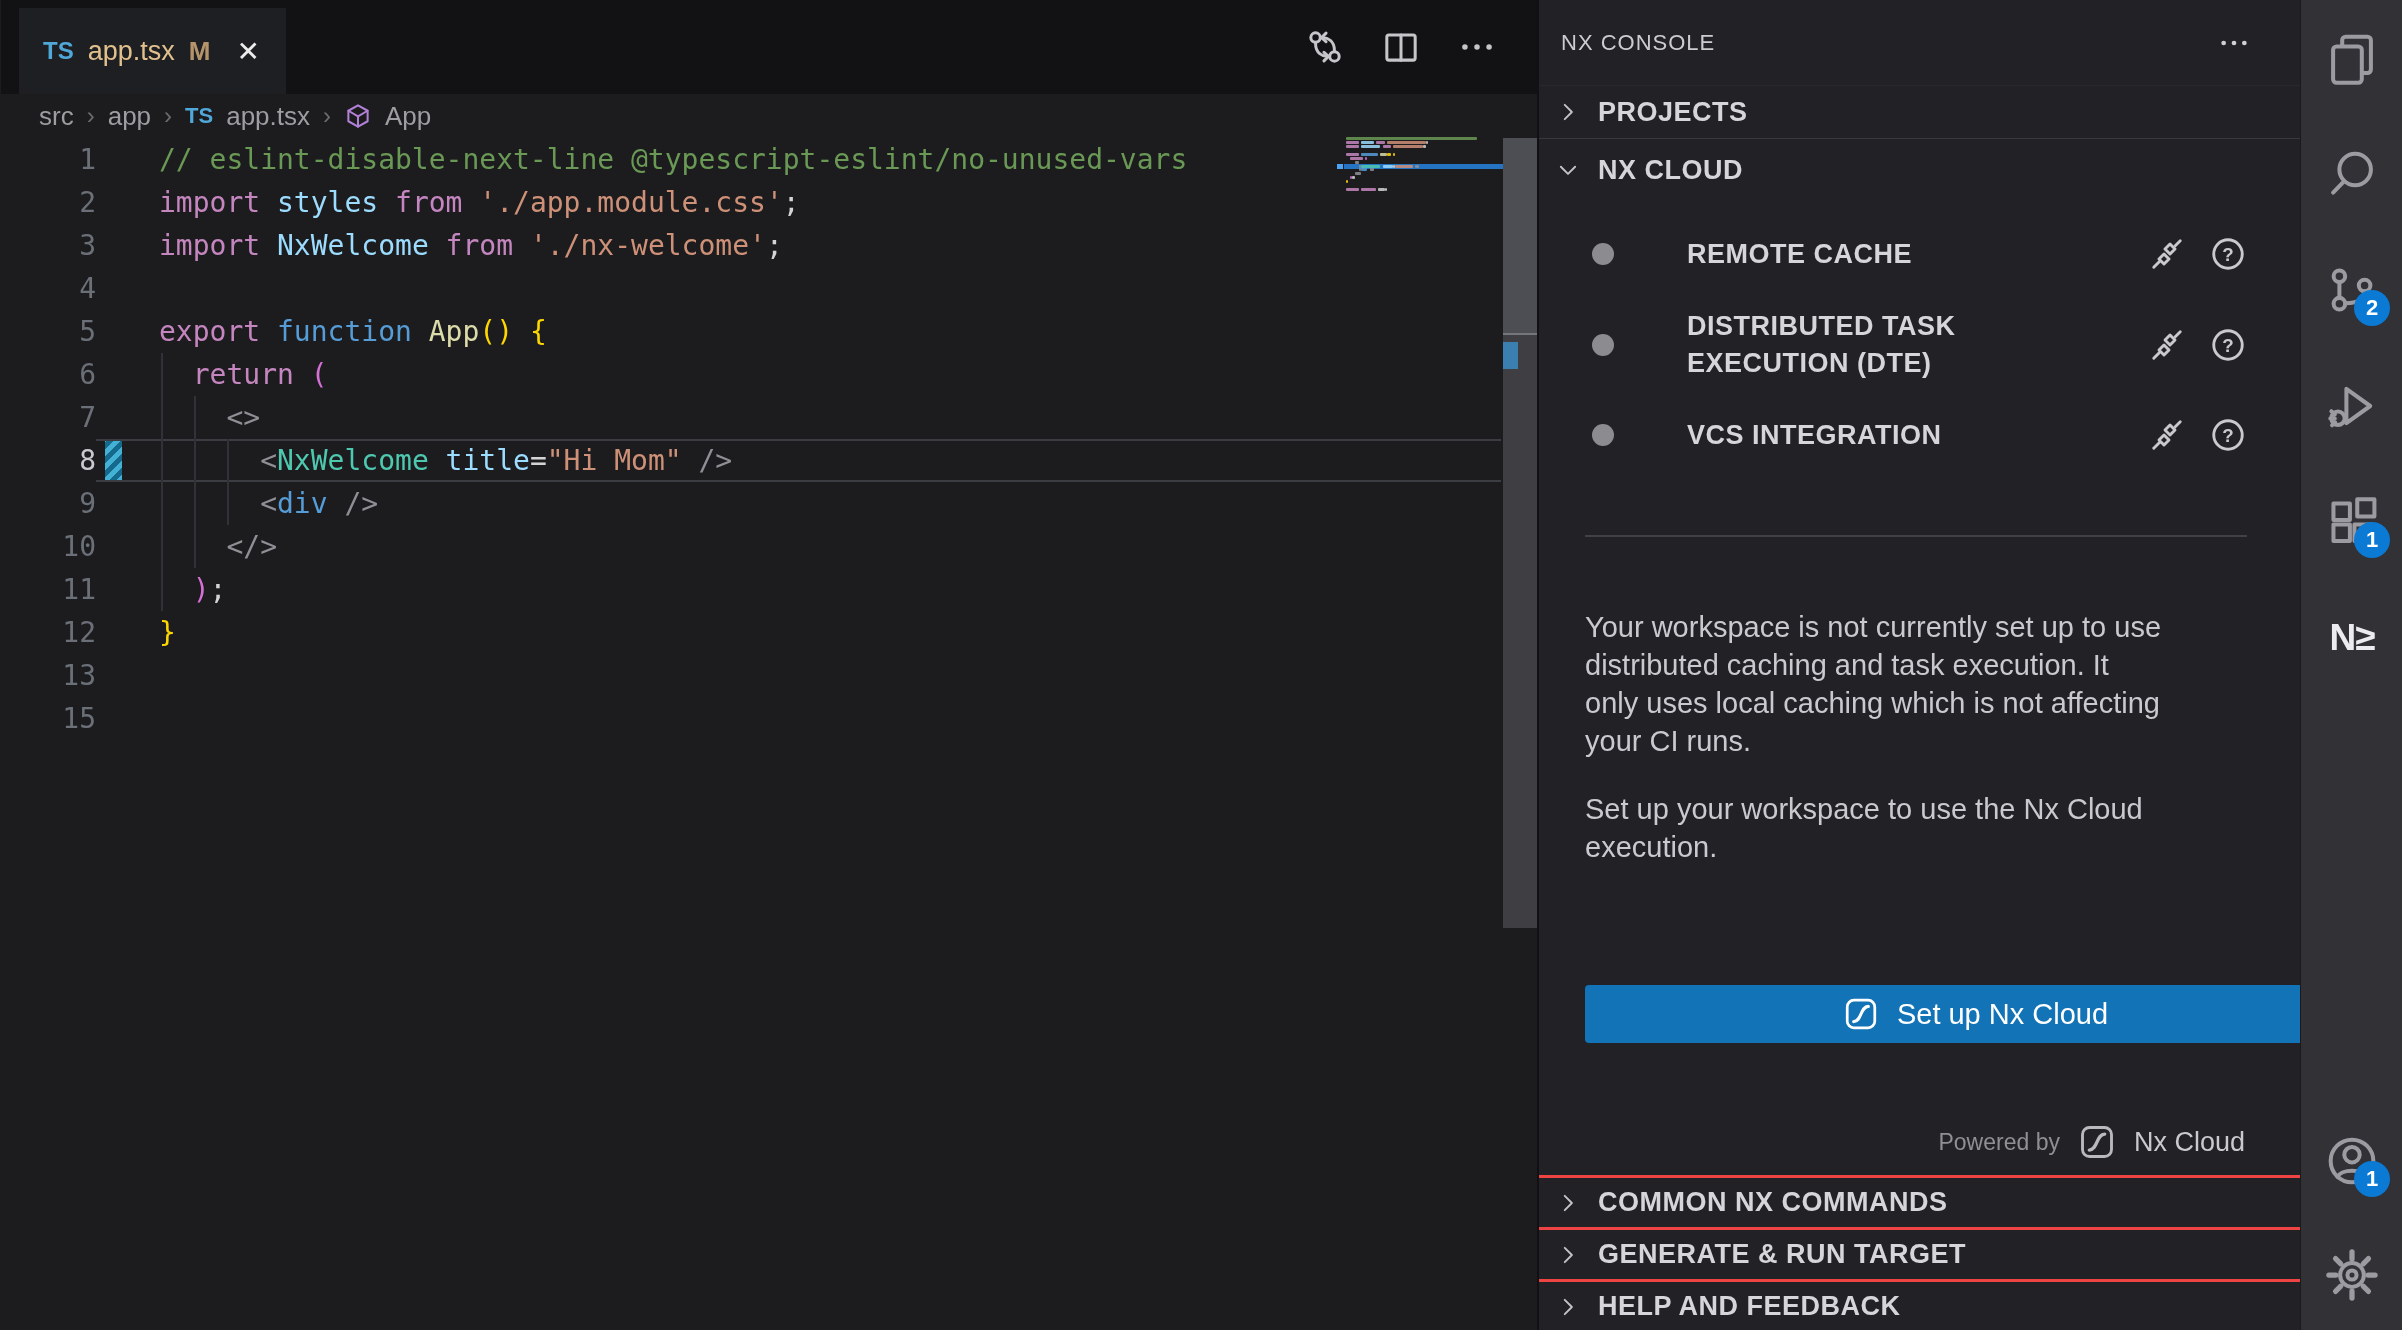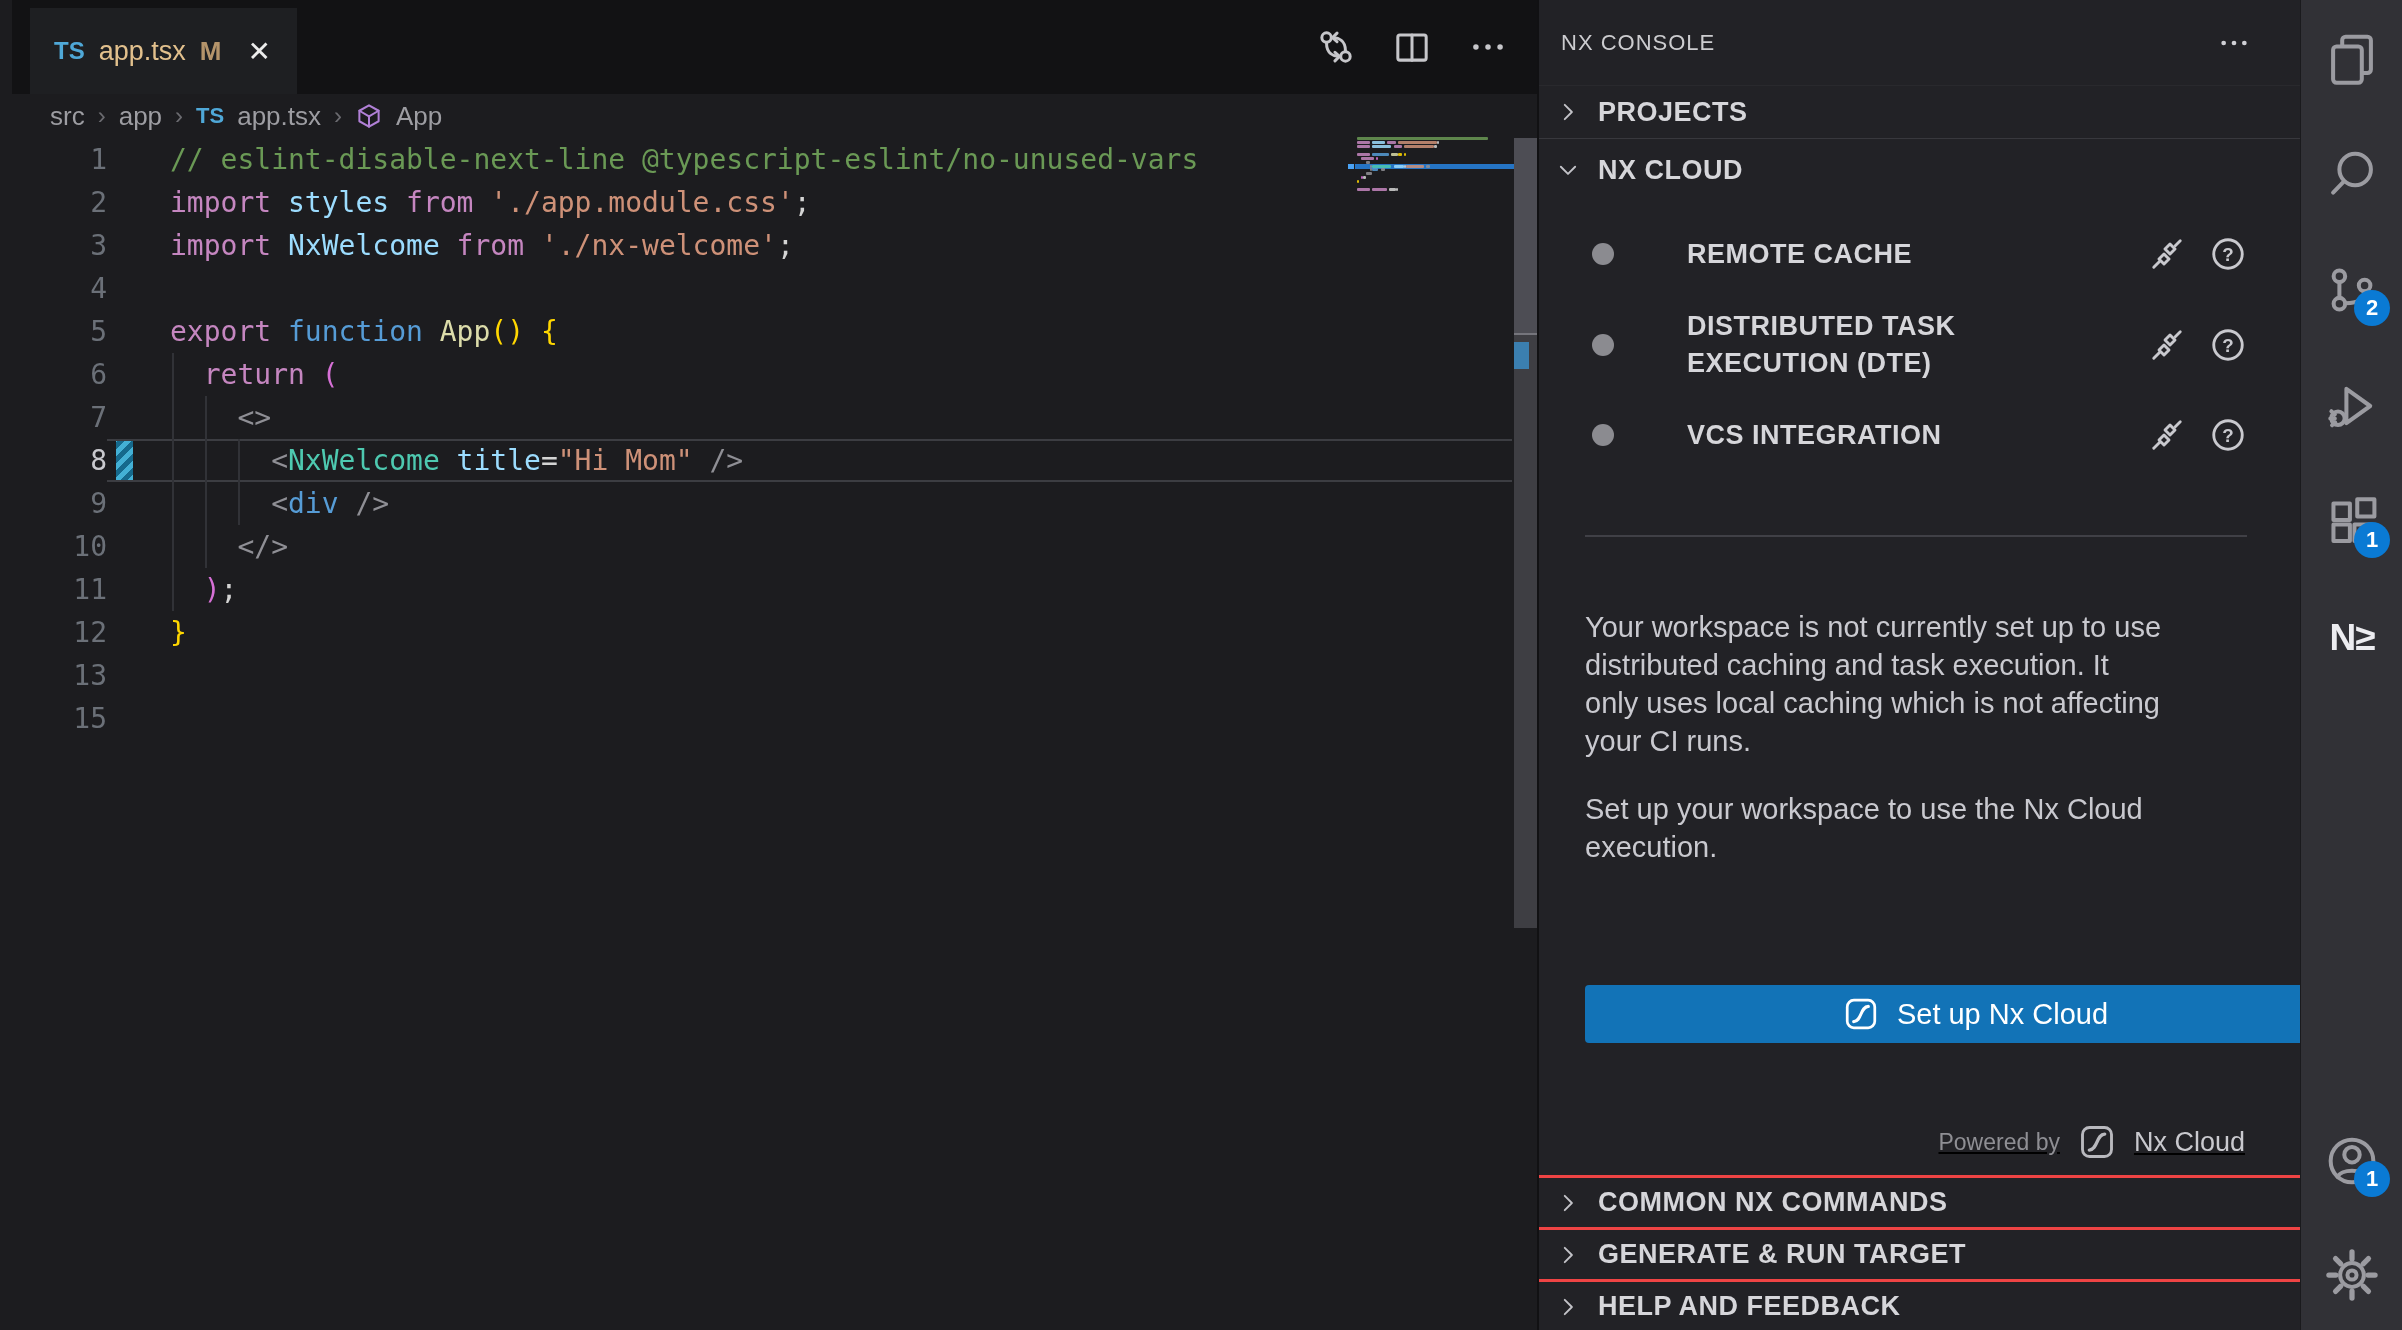--- a/index.html
+++ b/index.html
@@ -1,21 +1,21 @@
 <!DOCTYPE html>
 <html><head>
 <meta charset="utf-8">
 <style>
   * { margin:0; padding:0; box-sizing:border-box; }
   html,body { background:#000; }
   body { width:2402px; height:1330px; overflow:hidden; font-family:"Liberation Sans", sans-serif; }
   .app { position:relative; width:2402px; height:1330px; background:#1c1c1f; overflow:hidden; }
 
   
-  .editor-region { position:absolute; left:12px; top:0; width:1537px; height:1330px; background:#1c1c1f; }
+  .editor-region { position:absolute; left:1px; top:0; width:1537px; height:1330px; background:#1c1c1f; }
   .tab-strip { position:absolute; left:0; top:0; width:1537px; height:94px; background:#121214; }
   .tab { position:absolute; left:18px; top:8px; height:86px; background:#1e1f22; display:flex; align-items:center; padding:0 26px 0 24px; }
   .tab-ts { font-size:24px; font-weight:bold; color:#4fa8d8; margin-right:14px; }
   .tab-label { font-size:27px; color:#e2c08d; }
   .tab-badge { font-size:26px; font-weight:bold; color:#b5946b; margin-left:14px; }
   .tab-close { font-size:28px; color:#ececec; margin-left:26px; cursor:pointer; }
   .editor-actions { position:absolute; right:40px; top:0; height:94px; display:flex; align-items:center; gap:34px; }
   .editor-actions .act { width:42px; height:42px; color:#c6c6ca; }
   .editor-actions svg { width:42px; height:42px; }
 
@@ -78,21 +78,21 @@
   .panel-divider { position:absolute; left:46px; top:535px; width:662px; height:2px; background:#404046; }
   .msg { position:absolute; left:46px; font-size:29px; line-height:38px; color:#c9c9cf; white-space:nowrap; }
   .msg-1 { top:608px; } .msg-2 { top:790px; }
 
   .cta { position:absolute; left:46px; top:985px; width:780px; height:58px; background:#1273b7; border:none; border-radius:4px;
          display:flex; align-items:center; justify-content:center; gap:17px; cursor:pointer; }
   .cta .cic { width:38px; height:38px; color:#ffffff; }
   .cta svg { width:38px; height:38px; }
   .cta-label { font-size:29px; color:#ffffff; }
 
-  .powered { position:absolute; right:55px; top:1118px; height:48px; display:flex; align-items:center; gap:17px;text-decoration:underline; }
+  .powered { position:absolute; right:55px; top:1118px; height:48px; display:flex; align-items:center; gap:17px; }
   .powered-by { font-size:23px; color:#8f8f94; }
   .powered .plogo { width:40px; height:40px; color:#b9b9be; }
   .powered svg { width:40px; height:40px; }
   .powered-brand { font-size:27px; color:#c9c9ce; }
 
   .bottom-secs { position:absolute; left:0; top:1175px; width:100%; }
   .bottom-row { height:52px; border-top:3px solid #ef4444;align-items:center; }
 
   
   .activity-bar { position:absolute; left:2300px; top:0; width:102px; height:1330px; background:#313136; border-left:1px solid #1a1a1d; }

